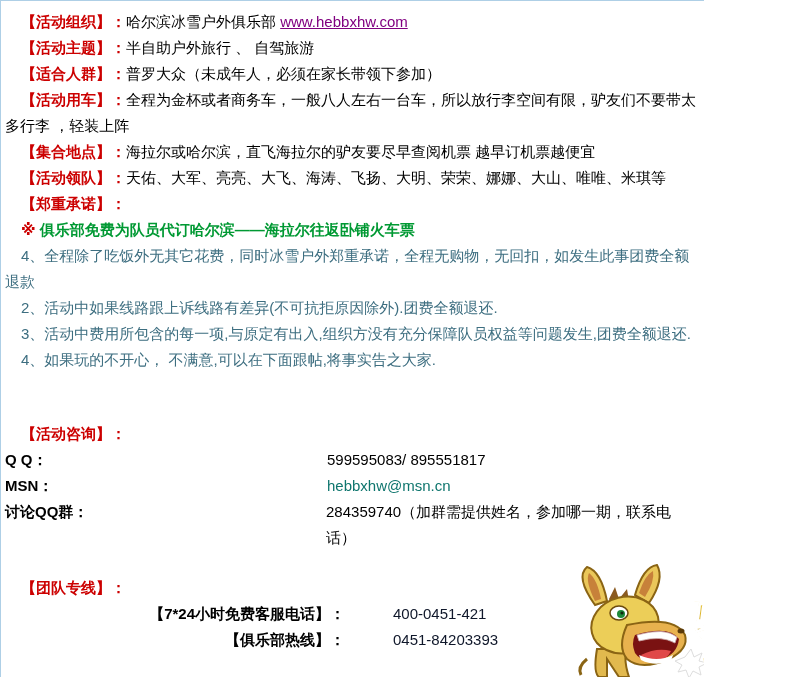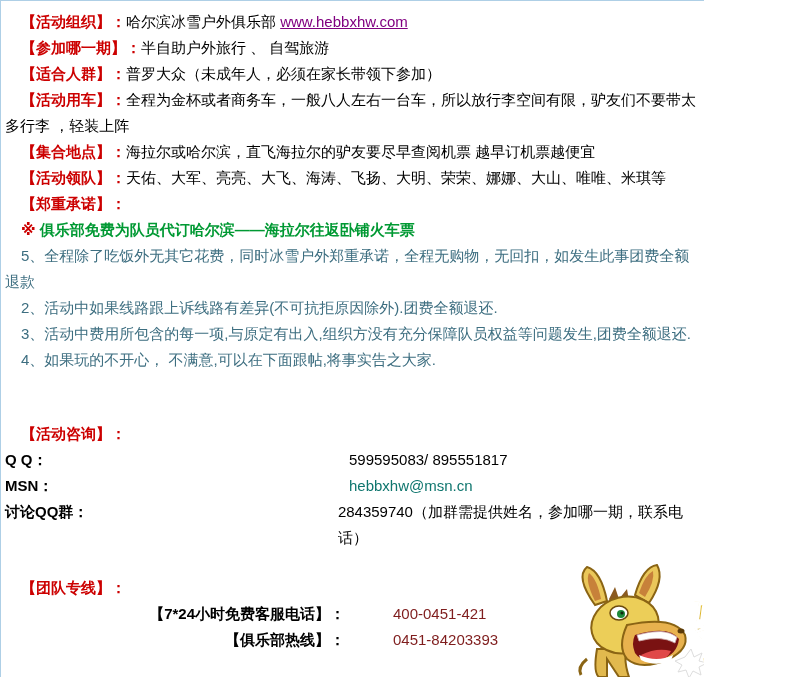--- a/index.html
+++ b/index.html
@@ -18,55 +18,55 @@
   p { margin:0; }
   .row { text-indent:16px; }
   .lbl { color:#cc0000; font-weight:bold; }
   .site-link { color:#800080; text-decoration:underline; }
   .promise { text-indent:16px; font-weight:bold; color:#009933; }
   .promise .mark { color:#cc0000; }
   .note-item { text-indent:16px; color:#3d6e80; }
   .consult-title { margin-top:48px; }
   .c-row { display:flex; }
   .c-row .c-lbl { width:322px; text-align:left; white-space:pre;font-weight:bold; }
-  .c-row .c-val { margin-left:22px; }
+  .c-row .c-val { }
   .mail-link { color:#0f766e; text-decoration:none; }
   .hotline-title { margin-top:24px; }
   .p-row { display:flex; }
   .p-row .p-lbl { width:340px; text-align:right; font-weight:bold; }
-  .p-row .p-val { margin-left:48px; color:#7f1d1d; }
+  .p-row .p-val { margin-left:48px; color:#0f172a; }
   .watermark {
     position:absolute; left:556px; top:562px;
     width:260px; height:120px; pointer-events:none;
   }
 </style>
 </head>
 <body>
 
 <div id="page">
 
   <p class="row"><span class="lbl"><span>【活动组织】</span><span>：</span></span><span>哈尔滨冰雪户外俱乐部 </span><a href="#" class="site-link">www.hebbxhw.com</a></p>
 
 
 
-  <p class="row"><span class="lbl"><span>【参加哪一期】</span><span>：</span></span><span>半自助户外旅行 、 自驾旅游</span></p>
+  <p class="row"><span class="lbl"><span>【活动主题】</span><span>：</span></span><span>半自助户外旅行 、 自驾旅游</span></p>
 
   <p class="row"><span class="lbl"><span>【适合人群】</span><span>：</span></span><span>普罗大众（未成年人，必须在家长带领下参加）</span></p>
 
   <p class="row"><span class="lbl"><span>【活动用车】</span><span>：</span></span><span>全程为金杯或者商务车，一般八人左右一台车，所以放行李空间有限，驴友们不要带太多行李 ，轻装上阵</span></p>
 
   <p class="row"><span class="lbl"><span>【集合地点】</span><span>：</span></span><span>海拉尔或哈尔滨，直飞海拉尔的驴友要尽早查阅机票 越早订机票越便宜</span></p>
 
   <p class="row"><span class="lbl"><span>【活动领队】</span><span>：</span></span><span>天佑、大军、亮亮、大飞、海涛、飞扬、大明、荣荣、娜娜、大山、唯唯、米琪等</span></p>
 
   <p class="row"><span class="lbl"><span>【郑重承诺】</span><span>：</span></span><span></span></p>
 
   <p class="promise"><span class="mark">※ </span><span>俱乐部免费为队员代订哈尔滨——海拉尔往返卧铺火车票</span></p>
 
-  <p class="note-item">5、全程除了吃饭外无其它花费，同时冰雪户外郑重承诺，全程无购物，无回扣，如发生此事团费全额退款</p>
+  <p class="note-item">4、全程除了吃饭外无其它花费，同时冰雪户外郑重承诺，全程无购物，无回扣，如发生此事团费全额退款</p>
   <p class="note-item">2、活动中如果线路跟上诉线路有差异(不可抗拒原因除外).团费全额退还.</p>
   <p class="note-item">3、活动中费用所包含的每一项,与原定有出入,组织方没有充分保障队员权益等问题发生,团费全额退还.</p>
   <p class="note-item">4、如果玩的不开心， 不满意,可以在下面跟帖,将事实告之大家.</p>
 
   <p class="row consult-title"><span class="lbl"><span>【活动咨询】</span><span>：</span></span></p>
 
   <div class="c-row">
     <span class="c-lbl">Q Q：</span>
     <span class="c-val">599595083/ 895551817</span>
   </div>

